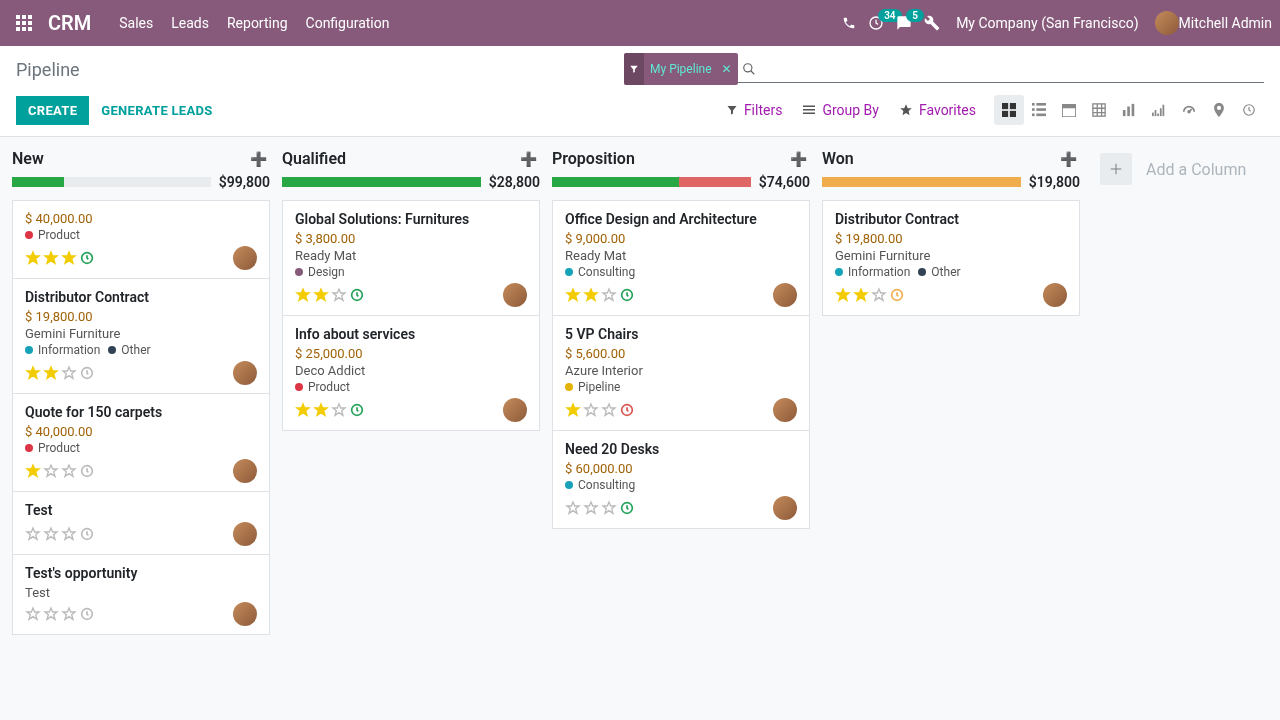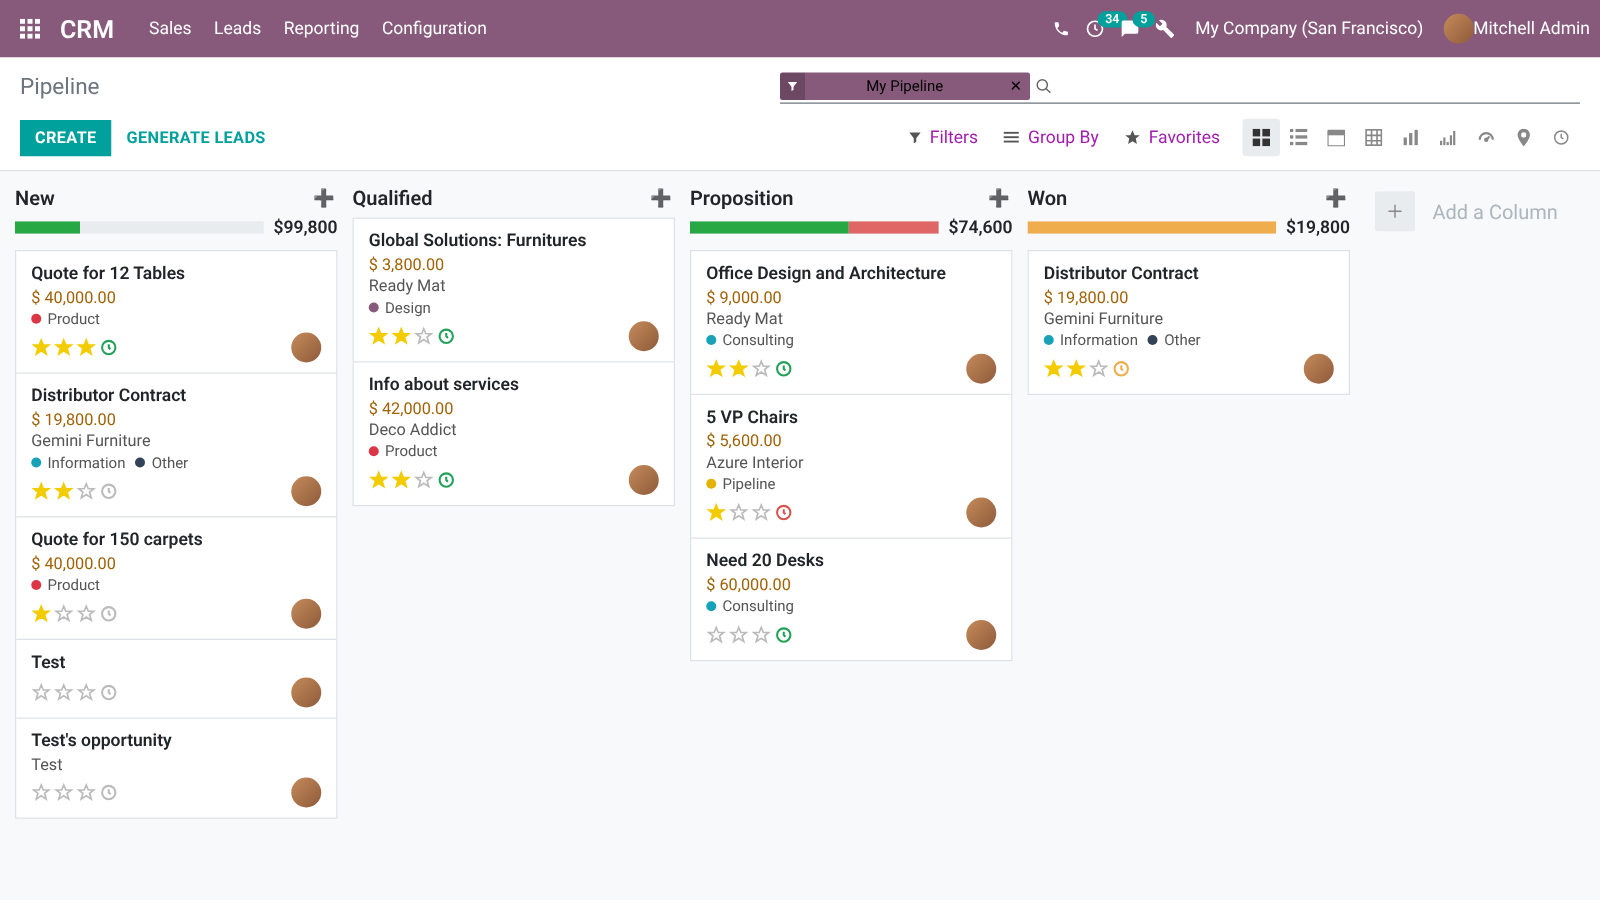--- a/index.html
+++ b/index.html
@@ -35,21 +35,21 @@
   .badge{position:absolute;top:-6px;left:10px;background:var(--badge-teal);color:#fff;border-radius:10px;font-size:10px;padding:1px 6px;font-weight:600;}
   .company{margin-left:4px;margin-right:4px;cursor:pointer;}
   .user{display:flex;align-items:center;gap:0;cursor:pointer;}
   .avatar{width:24px;height:24px;border-radius:50%;background:linear-gradient(135deg,#c58b5a,#8d5a3a);display:inline-block;}
   
   .cpanel{background:#fff;border-bottom:1px solid var(--border);padding:6px 16px 6px;}
   .cpanel-row1{display:flex;align-items:center;height:34px;}
   .breadcrumb{font-size:18px;color:var(--muted);}
   .cpanel-row1 .spacer{flex:1;}
   .searchwrap{display:flex;align-items:center;flex:0 0 640px;border-bottom:1px solid var(--muted);height:28px;}
-  .facet{display:flex;align-items:center;background:var(--purple);color:#000000;height:22px;border-radius:2px;font-size:12px;overflow:hidden;gap:43px;}
+  .facet{display:flex;align-items:center;background:var(--purple);color:#5eead4;height:32px;border-radius:2px;font-size:12px;overflow:hidden;}
   .facet .ficon{width:20px;display:flex;align-items:center;justify-content:center;background:rgba(0,0,0,.2);height:100%;}
   .facet .flabel{padding:0 4px 0 6px;}
   .facet .fclose{padding:0 6px;cursor:pointer;}
   .searchinput{flex:1;border:none;outline:none;font-size:14px;padding:2px 6px;background:transparent;}
   .searchicon{cursor:pointer;color:var(--muted);padding:0 4px;}
   .cpanel-row2{display:flex;align-items:center;height:40px;margin-top:4px;}
   .btn{border:none;padding:7px 12px;font-weight:700;font-size:13px;cursor:pointer;letter-spacing:.3px;}
   .btn-primary{background:var(--teal);color:#fff;}
   .btn-link{background:transparent;color:var(--teal);font-weight:700;}
   .cpanel-row2 .spacer{flex:1;}
@@ -266,21 +266,20 @@
       <span class="plus">➕</span>
     </div>
     <div class="bar-row">
       <div class="bar">
           <div class="seg" style="width:26%;background:#28a745"></div>
         </div>
       <div class="sum">$99,800</div>
     </div>
     <div class="cards">
         <div class="card">
-      <div class="ctitle">Quote for 12 Tables</div>
       <div class="camt">$ 40,000.00</div>
           <div class="tags">
             <span class="tag">
               <span class="dot" style="background:#dc3545"></span>
               <span>Product</span>
             </span>
           </div>
       <div class="cfoot">
         <div class="stars">
               <svg class="star" viewBox="0 0 24 24" fill="var(--gold)" stroke="var(--gold)" stroke-width="2">
@@ -405,20 +404,26 @@
         <span class="avatar-sm"></span>
       </div>
         </div>
       </div>
     </div>
     <div class="col">
     <div class="colhead">
       <span>Qualified</span>
       <span class="plus">➕</span>
     </div>
+    <div class="bar-row">
+      <div class="bar">
+          <div class="seg" style="width:100%;background:#28a745"></div>
+        </div>
+      <div class="sum">$28,800</div>
+    </div>
     <div class="cards">
         <div class="card">
       <div class="ctitle">Global Solutions: Furnitures</div>
       <div class="camt">$ 3,800.00</div>
           <div class="ccust">Ready Mat</div>
           <div class="tags">
             <span class="tag">
               <span class="dot" style="background:#875a7b"></span>
               <span>Design</span>
             </span>
@@ -437,21 +442,21 @@
               <svg width="16" height="16" viewBox="0 0 24 24" fill="none" stroke="#23a158" stroke-width="2.5">
                 <circle cx="12" cy="12" r="8"></circle>
                 <path d="M12 8v4l2 2"></path>
               </svg>
             </div>
         <span class="avatar-sm"></span>
       </div>
         </div>
         <div class="card">
       <div class="ctitle">Info about services</div>
-      <div class="camt">$ 42,000.00</div>
+      <div class="camt">$ 25,000.00</div>
           <div class="ccust">Deco Addict</div>
           <div class="tags">
             <span class="tag">
               <span class="dot" style="background:#dc3545"></span>
               <span>Product</span>
             </span>
           </div>
       <div class="cfoot">
         <div class="stars">
               <svg class="star" viewBox="0 0 24 24" fill="var(--gold)" stroke="var(--gold)" stroke-width="2">

